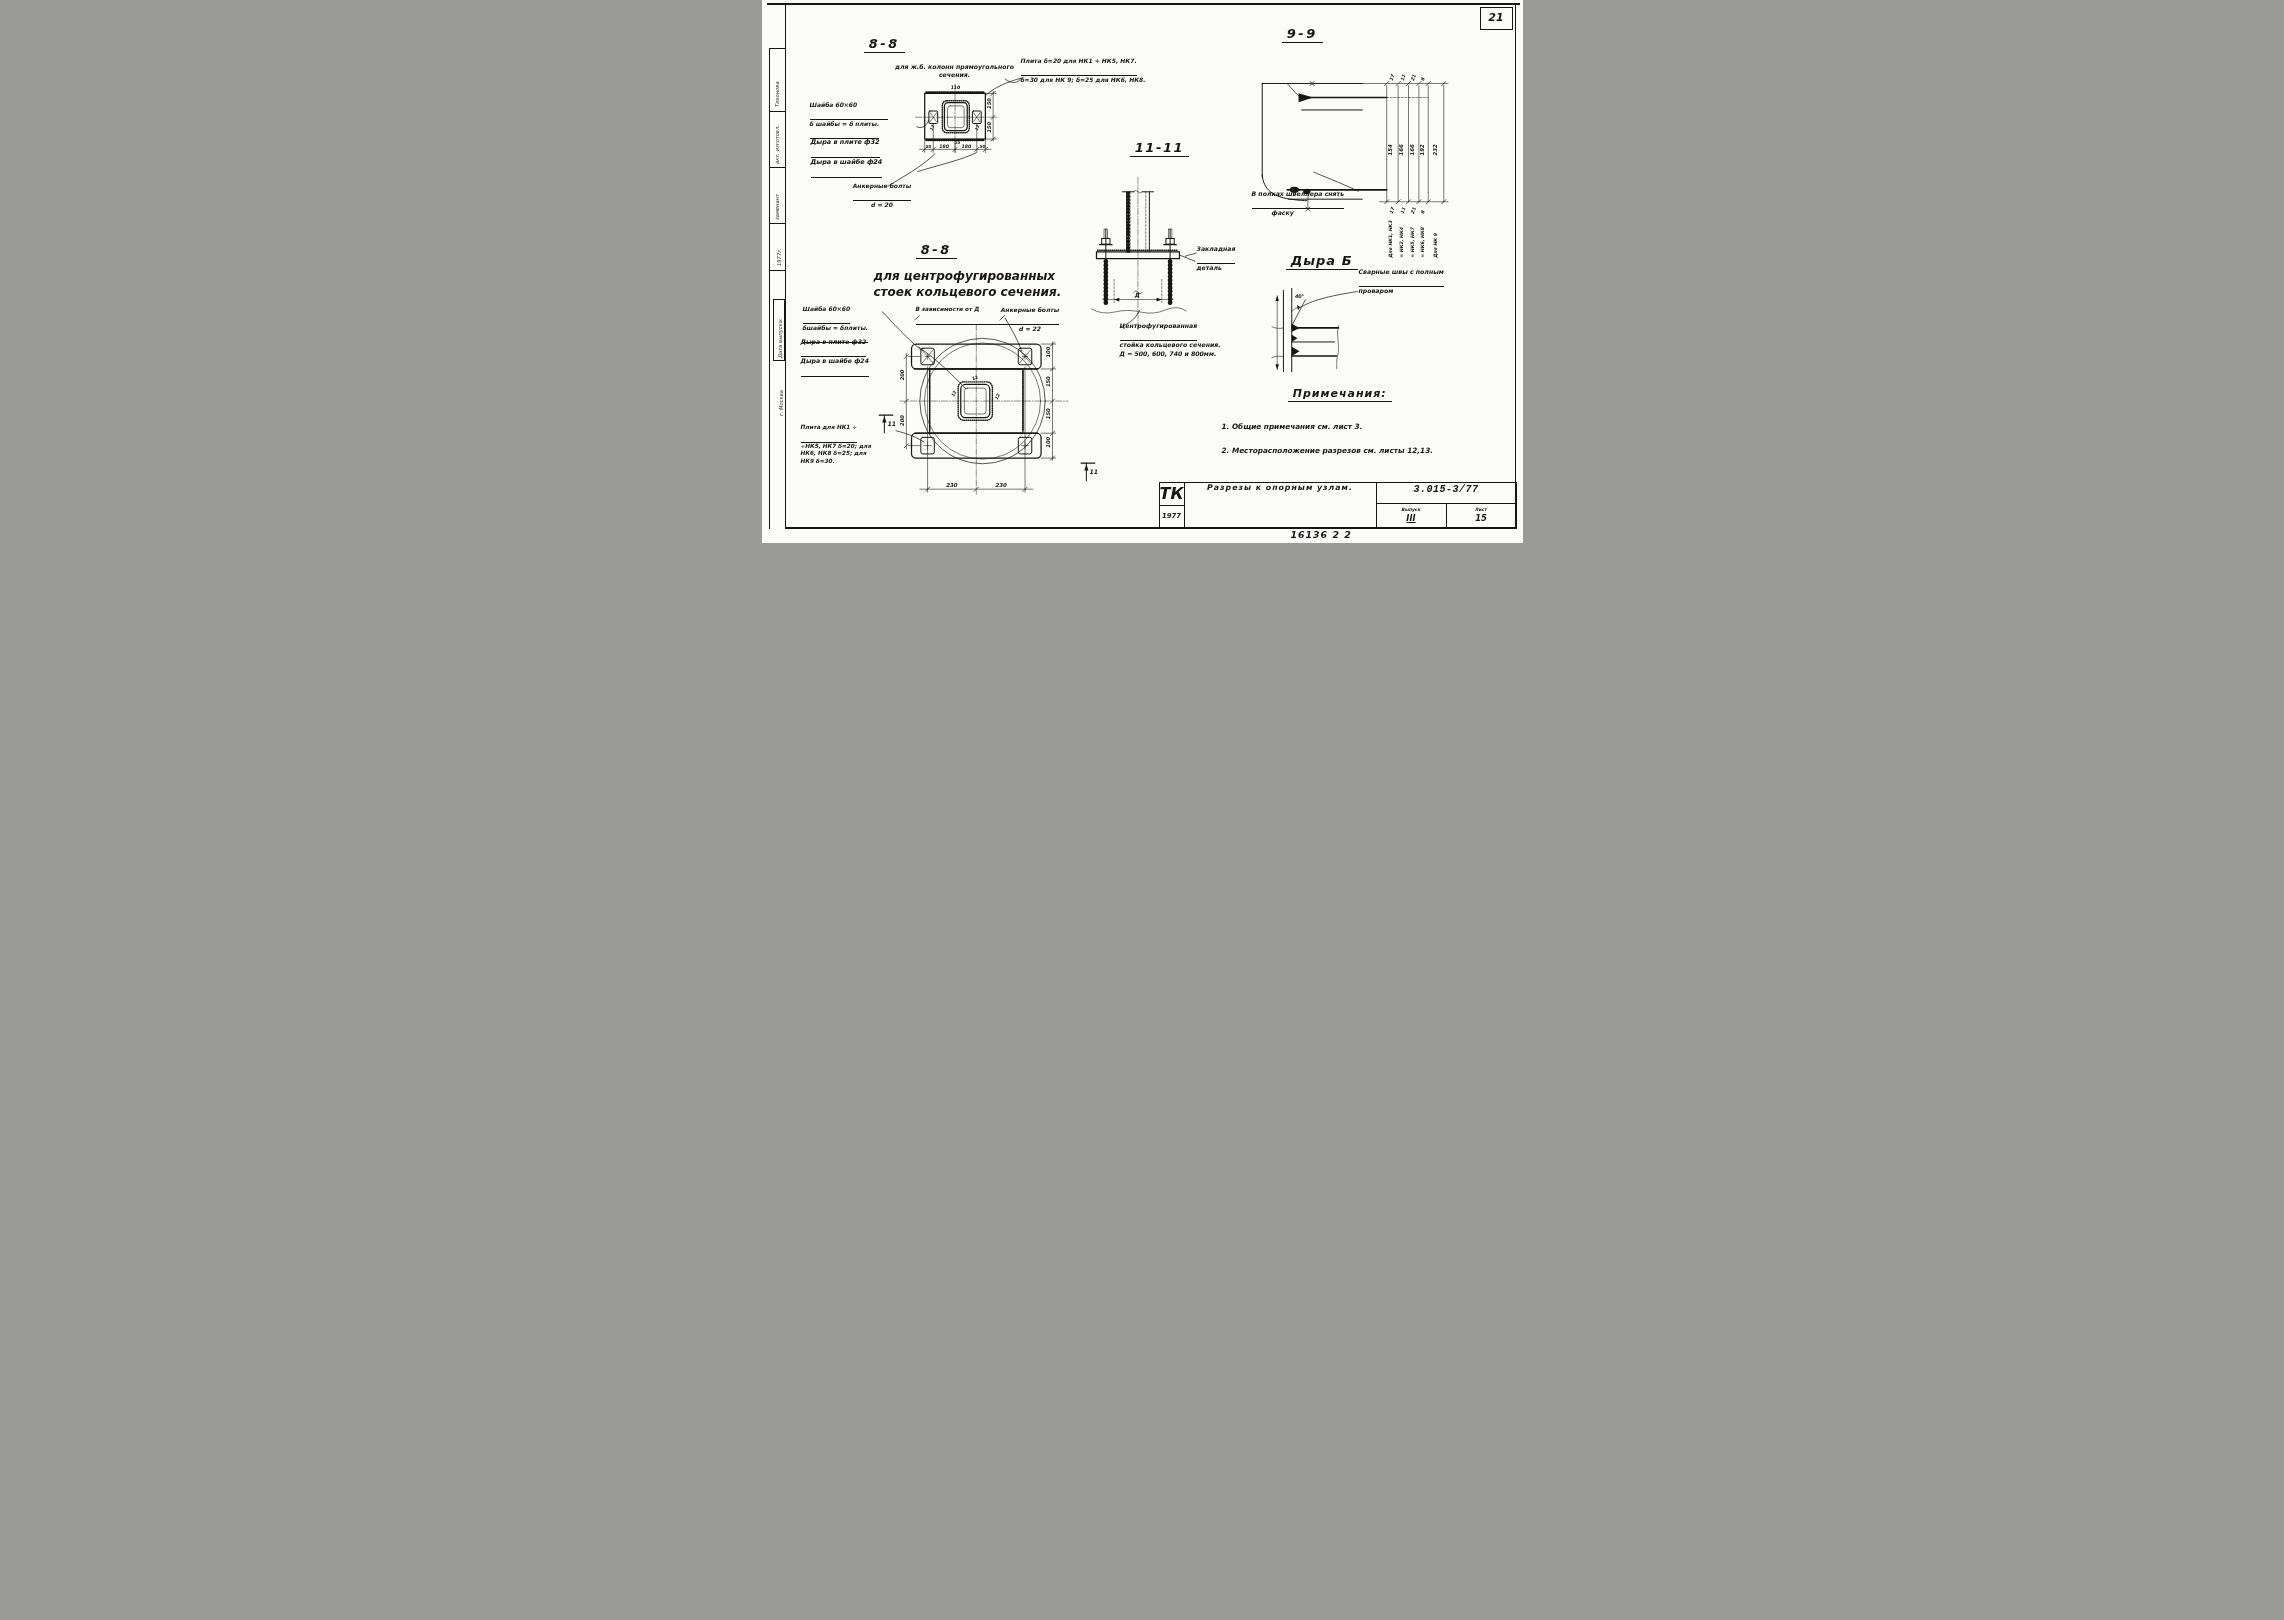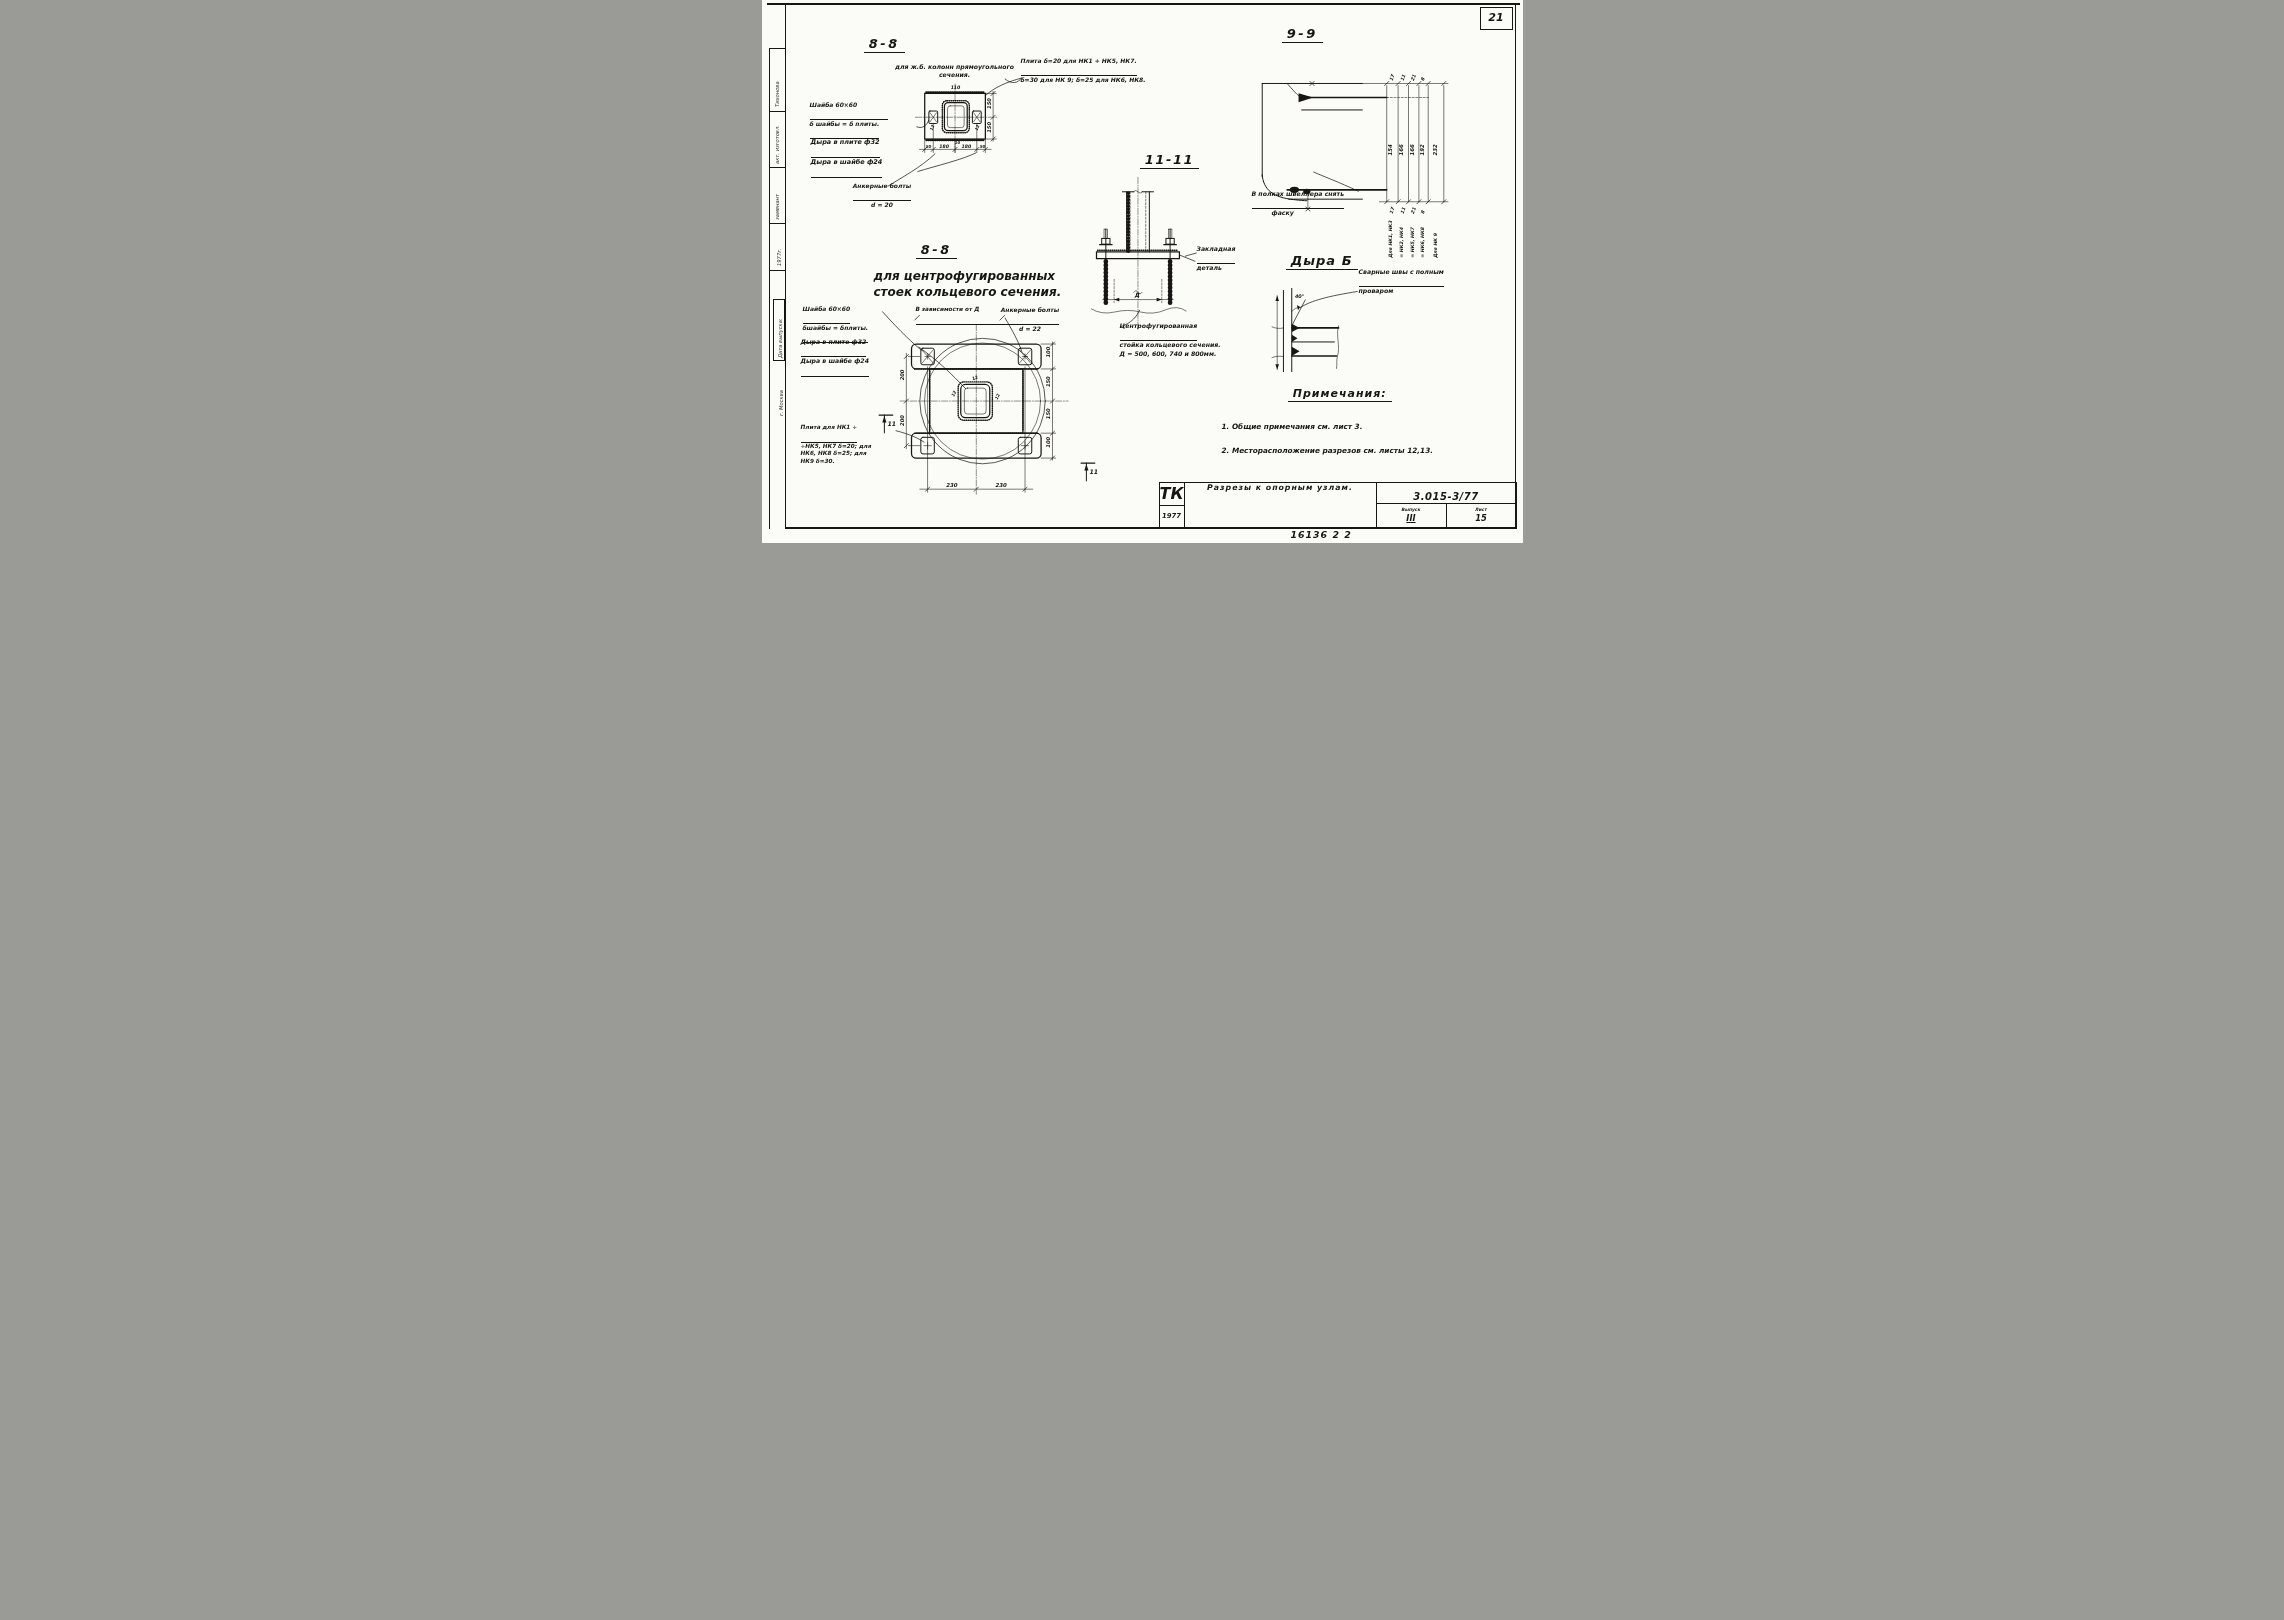--- a/index.html
+++ b/index.html
@@ -200,21 +200,21 @@
       <text font-size="9" transform="rotate(-90 323 356)" x="323" y="356">=  НК6, НК8</text>
       <text font-size="9" transform="rotate(-90 348 356)" x="348" y="356">Для  НК 9</text>
     </g>
   </svg>
 
   <div class="abs lbl" style="left:490px;top:190px;font-size:6.2px;">
     <span class="u">В полках  швеллера снять</span><br>
     <span style="margin-left:20px;">фаску</span>
   </div>
 
-  <div class="abs" style="left:378px;top:140px;margin-top:12px;">
+  <div class="abs" style="left:368px;top:140px;">
     <span class="sec-title" style="letter-spacing:1.6px;">11-11</span>
   </div>
 
   <svg class="abs" style="left:320px;top:173px;" width="114" height="164" viewBox="0 0 220 316">
     <line x1="108" y1="8" x2="108" y2="300" class="cl"></line>
     <g>
       <line x1="86" y1="36" x2="86" y2="152" class="w2"></line>
       <line x1="130" y1="36" x2="130" y2="152" class="w2"></line>
       <line x1="93" y1="36" x2="93" y2="152" class="dsh"></line>
       <line x1="123" y1="36" x2="123" y2="152" class="dsh"></line>
@@ -430,21 +430,21 @@
         <span class="lbl" style="font-size:16px;font-weight:700;">ТК</span>
       </div>
       <div style="flex:1;display:flex;align-items:center;justify-content:center;">
         <span class="lbl" style="font-size:6.8px;">1977</span>
       </div>
     </div>
     <div style="flex:1;display:flex;justify-content:center;">
       <span class="lbl" style="font-size:7.8px;letter-spacing:1px;">Разрезы   к   опорным   узлам.</span>
     </div>
     <div style="width:139px;border-left:1.6px solid #171614;display:flex;flex-direction:column;">
-      <div style="height:20px;border-bottom:1.6px solid #171614;display:flex;align-items:flex-end;justify-content:center;">
+      <div style="height:20px;border-bottom:1.6px solid #171614;display:flex;align-items:flex-start;justify-content:center;font-family:Liberation Mono, monospace;">
         <span class="lbl" style="font-size:10px;font-weight:700;letter-spacing:0.5px;">3.015-3/77</span>
       </div>
       <div style="flex:1;display:flex;">
         <div style="flex:1;border-right:1.6px solid #171614;display:flex;flex-direction:column;align-items:center;justify-content:center;">
           <span class="lbl" style="font-size:4.4px;">Выпуск</span>
           <span class="lbl" style="font-size:8.3px;font-weight:700;text-decoration:underline;">III</span>
         </div>
         <div style="flex:1;display:flex;flex-direction:column;align-items:center;justify-content:center;">
           <span class="lbl" style="font-size:4.4px;">Лист</span>
           <span class="lbl" style="font-size:8.3px;">15</span>

